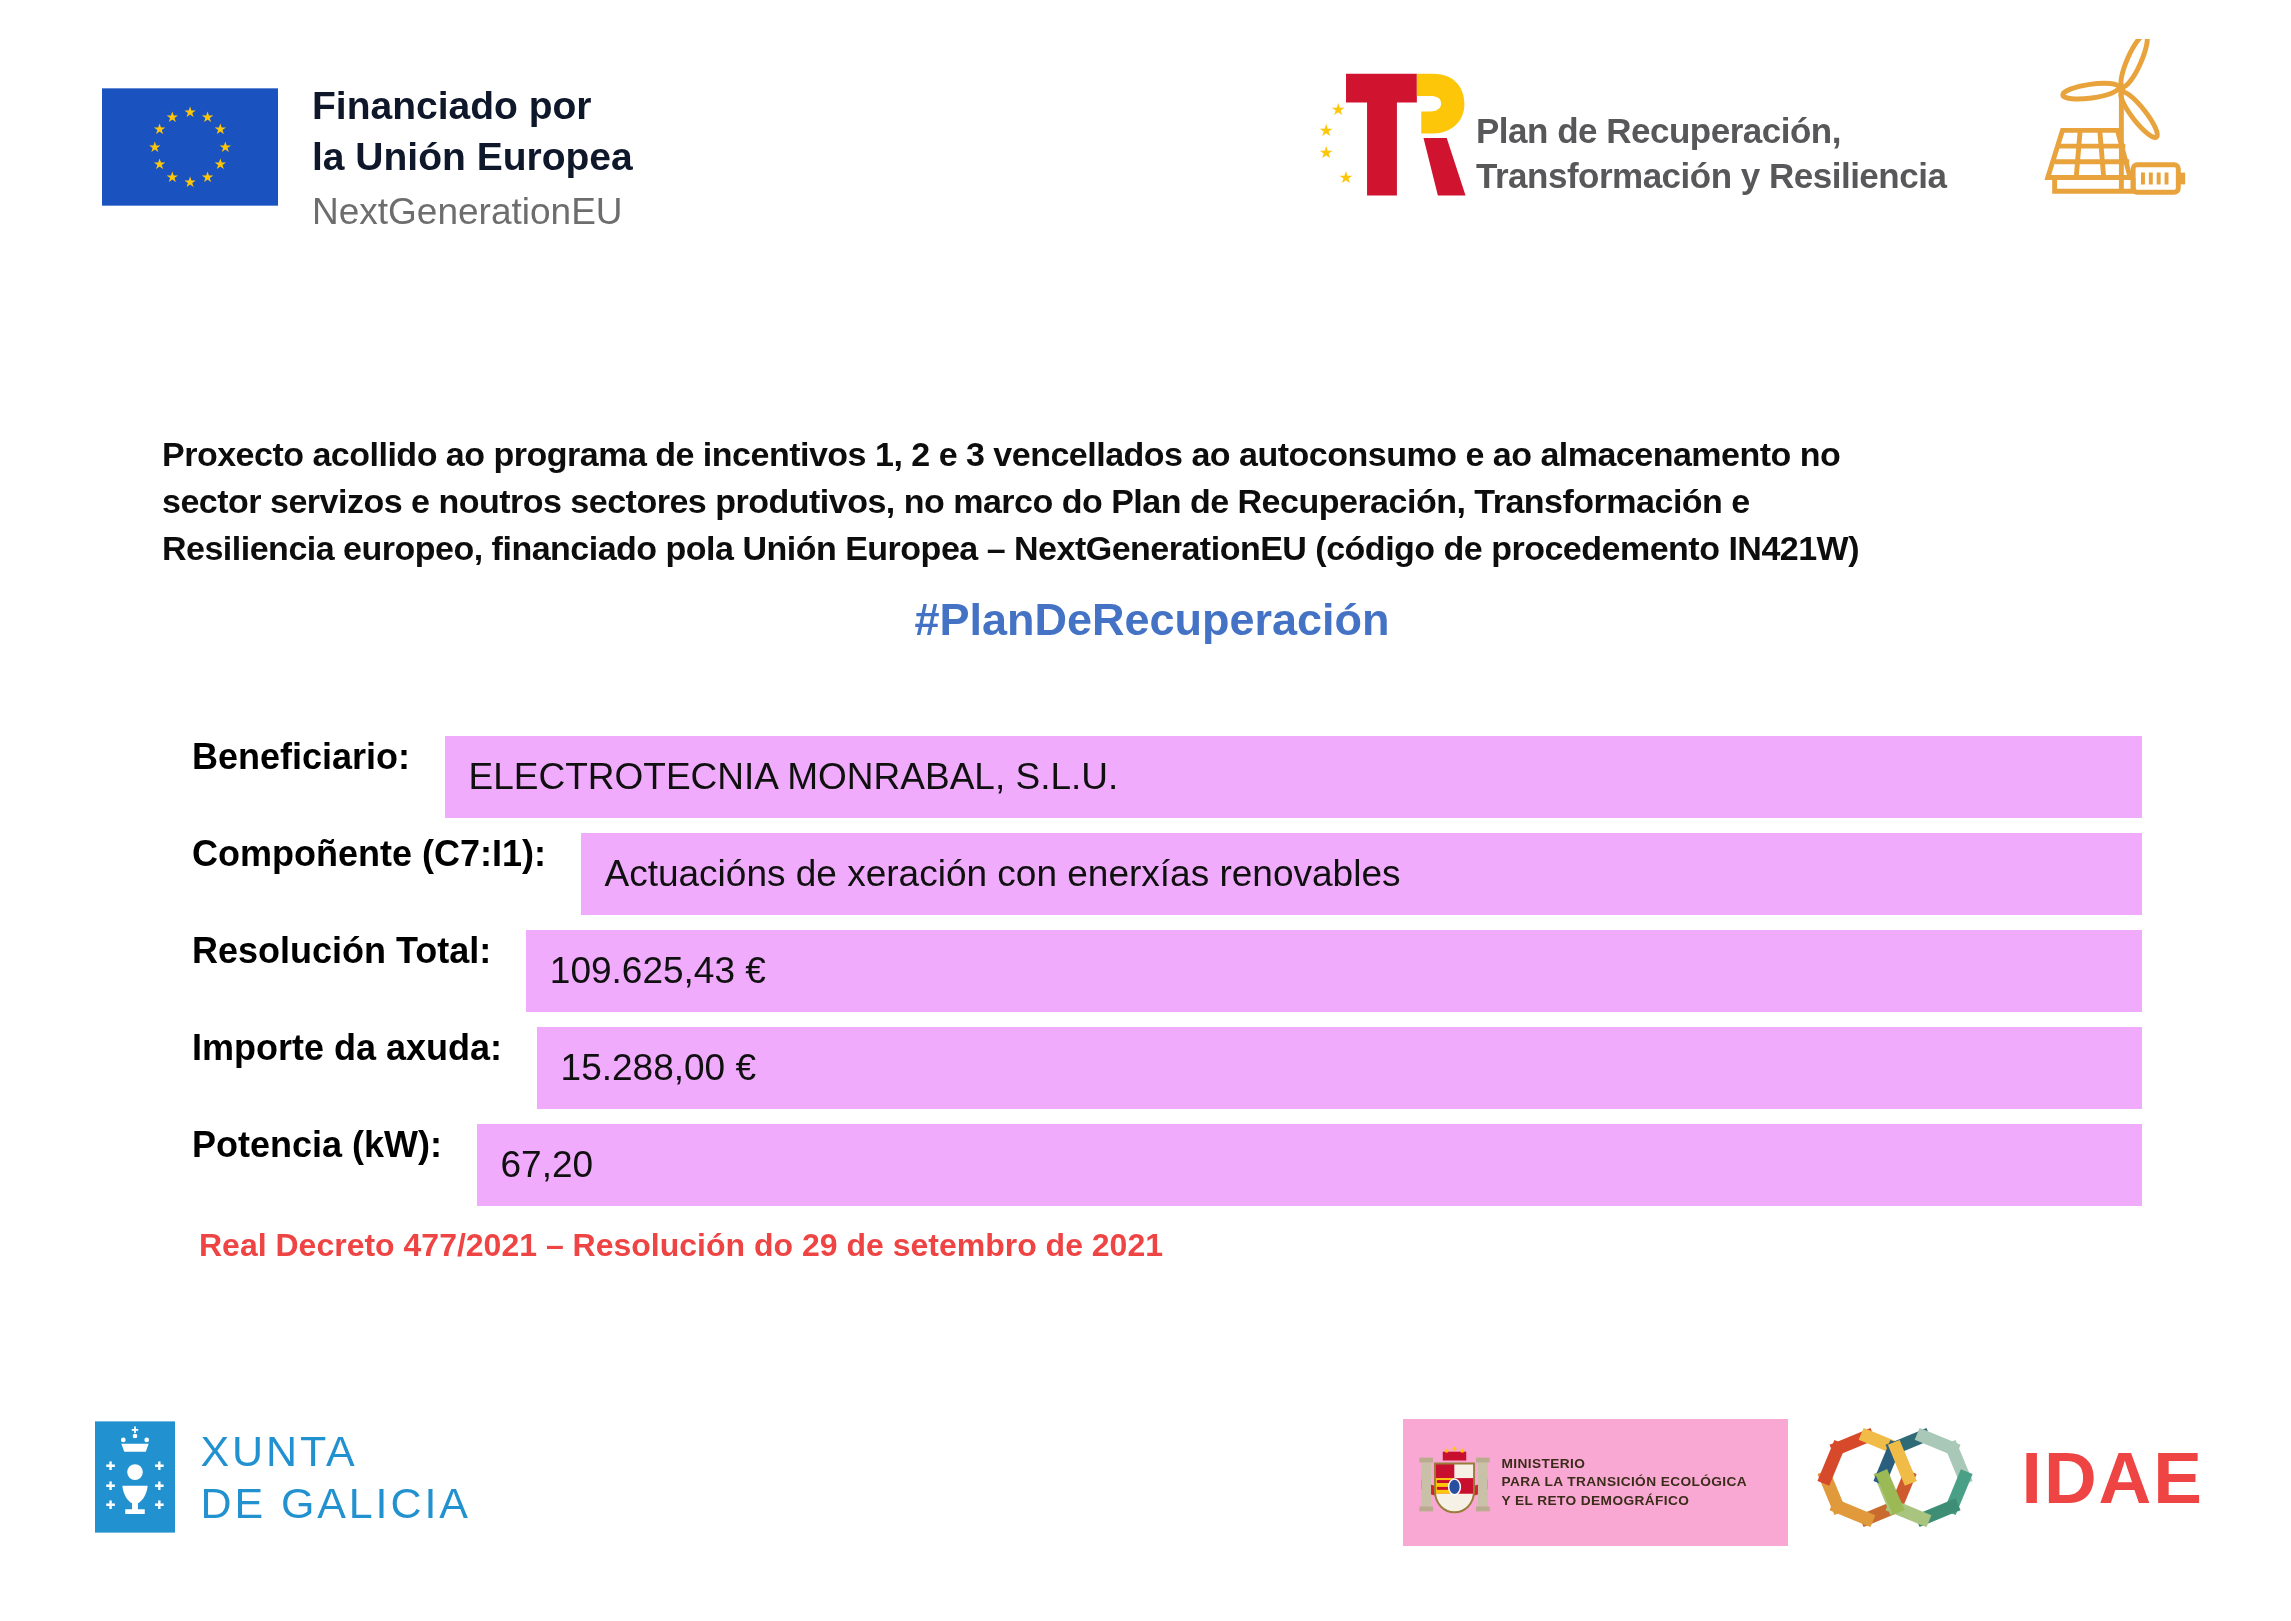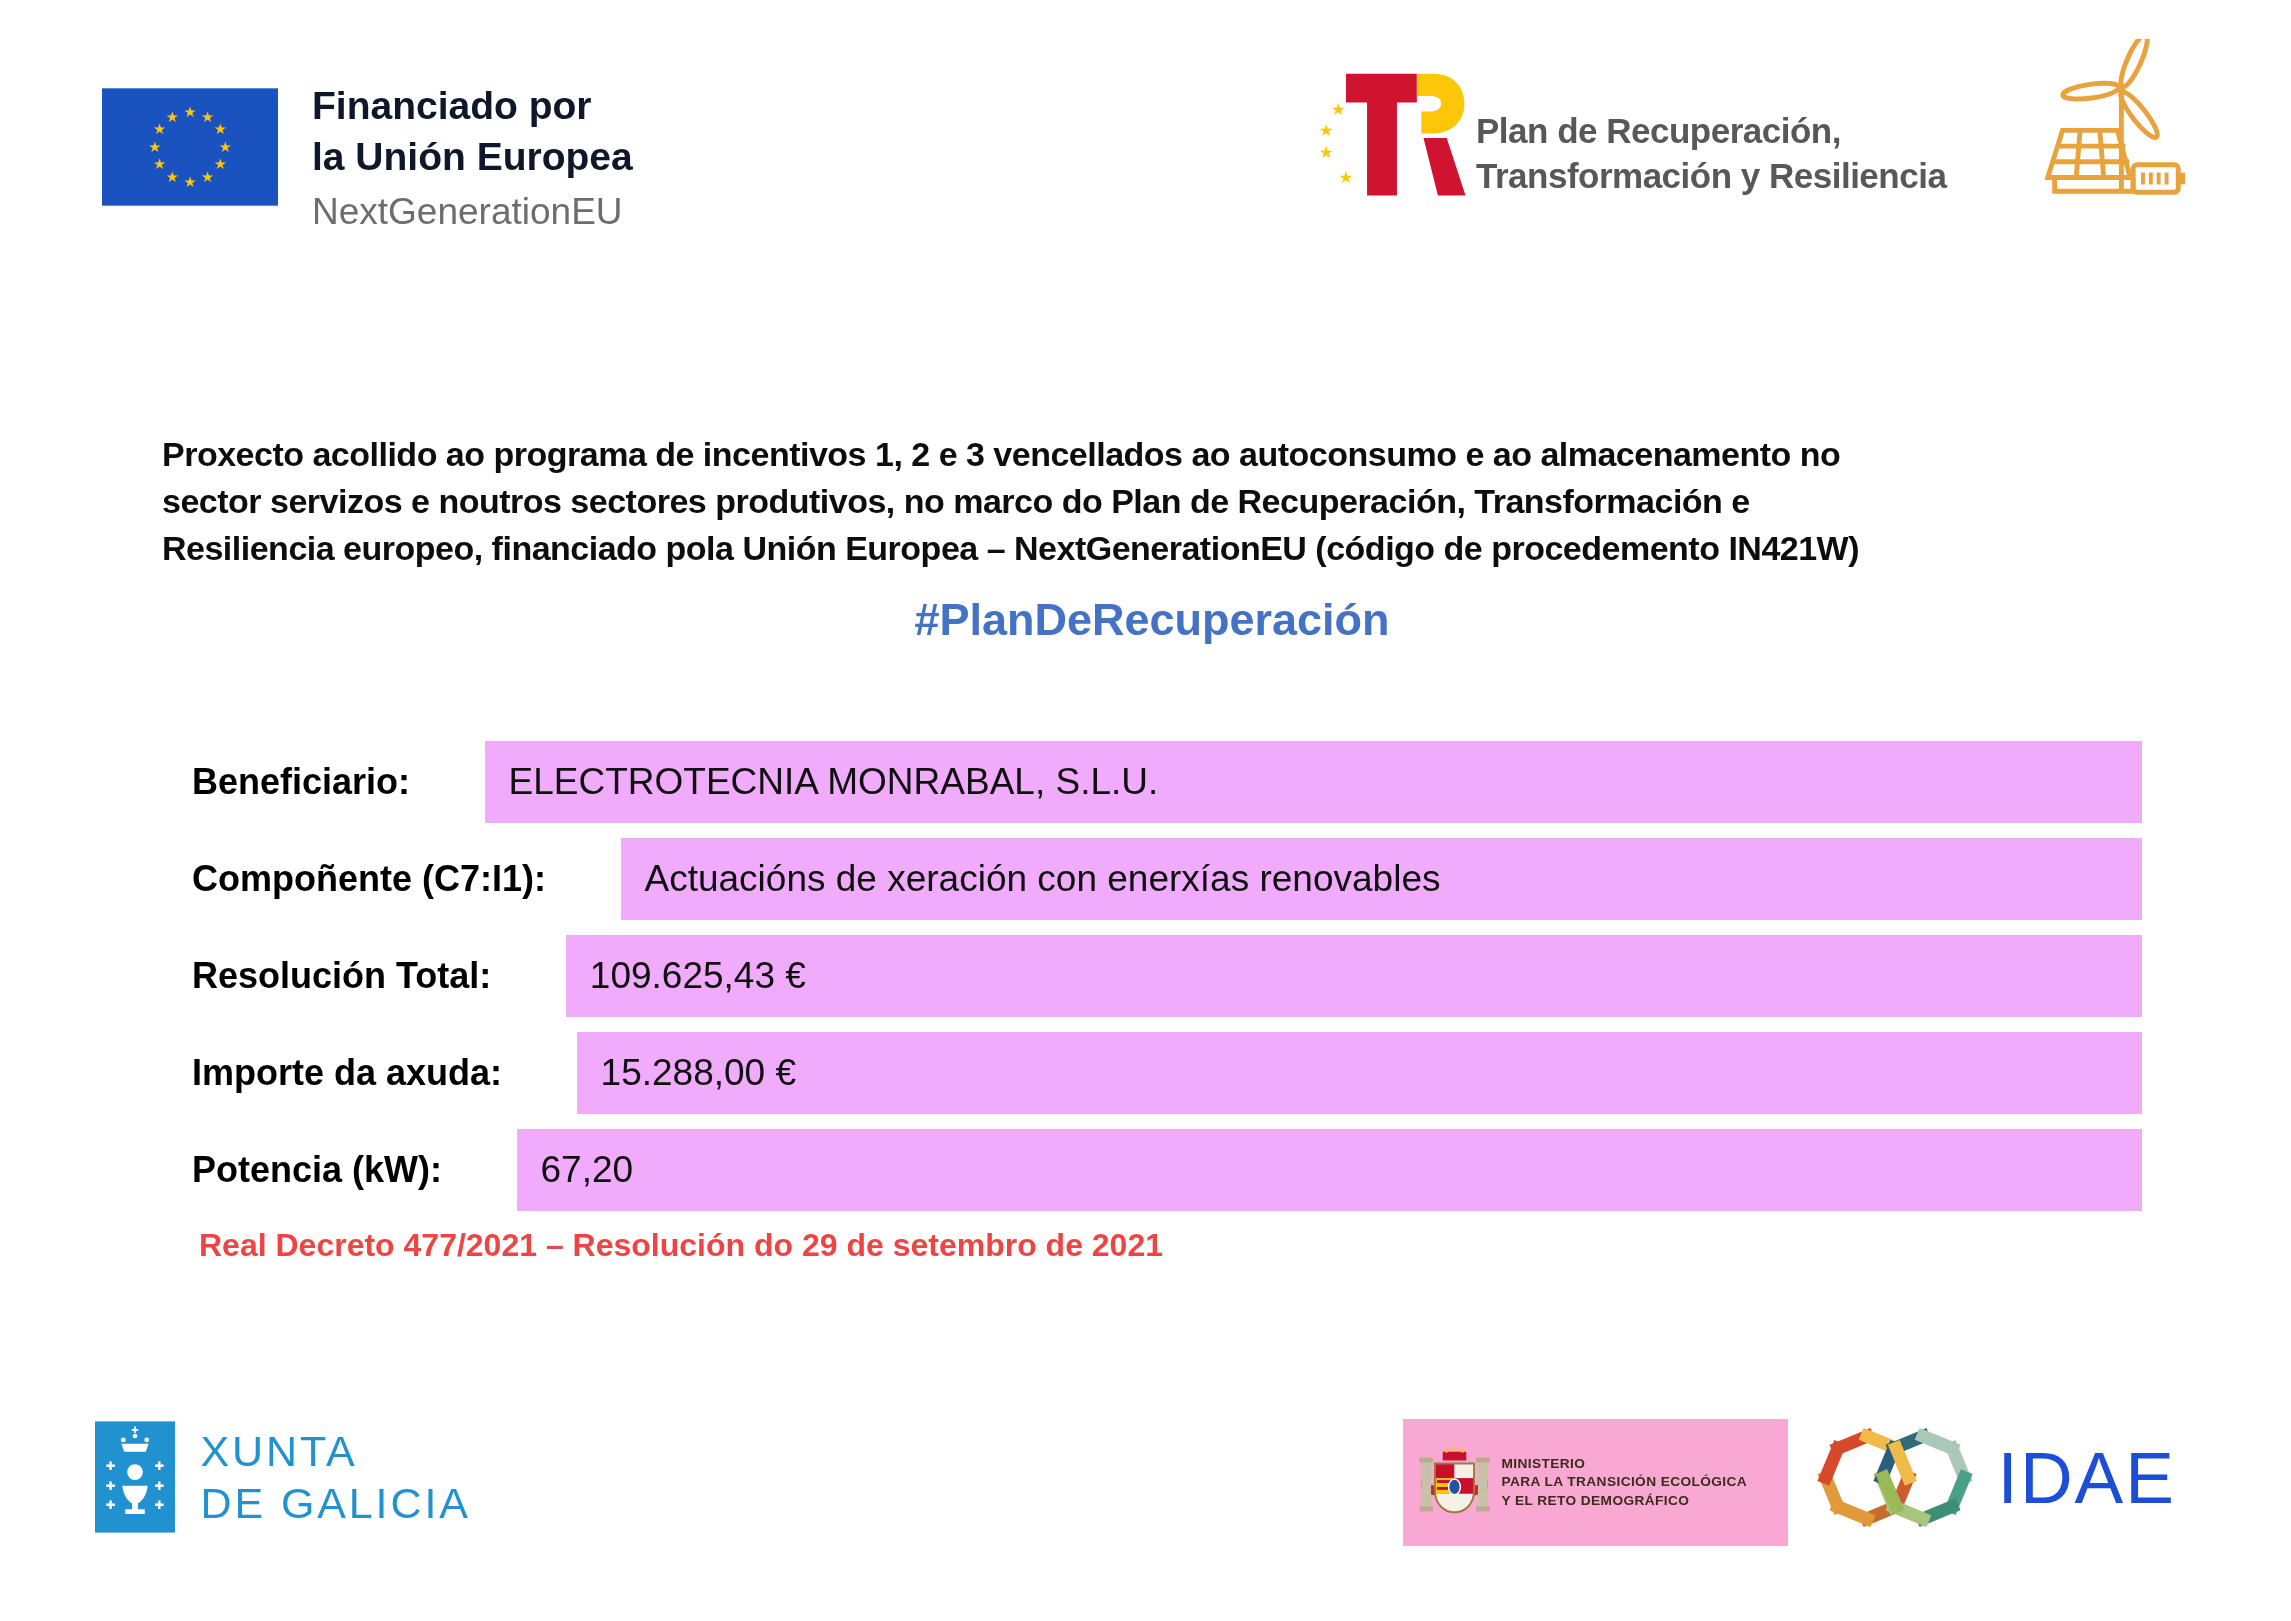--- a/index.html
+++ b/index.html
@@ -26,41 +26,41 @@
               transform:scaleX(0.95);transform-origin:left center;}
 
   
   .descr{position:absolute;left:162px;top:431px;width:1980px;}
   .descr-line{font-size:34px;font-weight:bold;color:#0d0d0d;line-height:47px;letter-spacing:-0.5px;white-space:nowrap;}
 
   .hashtag{position:absolute;left:162px;top:594px;width:1980px;text-align:center;
            font-size:45px;font-weight:bold;color:#4472c4;}
 
   
-  .frow{position:absolute;left:192px;right:150px;height:92px;display:flex;align-items:center;gap:40px;}
+  .frow{position:absolute;left:192px;right:150px;height:92px;display:flex;}
   .frow-label{font-size:36px;font-weight:bold;color:#000;padding-right:35px;white-space:nowrap;}
   .frow-value{flex:1;height:82px;background:#f0abfc;display:flex;align-items:center;
               padding-left:23.5px;font-size:37px;color:#101010;white-space:nowrap;}
   .r1{top:736px;} .r2{top:833px;} .r3{top:930px;} .r4{top:1027px;} .r5{top:1124px;}
 
   .legal{position:absolute;left:199px;top:1227px;font-size:32px;font-weight:bold;color:#ef4444;white-space:nowrap;}
 
   
   .xunta{position:absolute;left:95px;top:1421px;display:flex;align-items:center;gap:25.5px;}
   .xunta-emblem{width:80px;height:112px;}
   .xunta-line{font-size:43px;color:#2191cf;line-height:52px;letter-spacing:2.9px;white-space:nowrap;}
 
   .ministerio{position:absolute;left:1403px;top:1419px;width:385px;height:127px;background:#f9a8d4;
               display:flex;align-items:center;padding-left:15.7px;box-sizing:border-box;gap:11.8px;}
   .arms{width:71px;height:90px;flex:0 0 auto;}
   .min-line{font-size:13.7px;font-weight:bold;color:#3a2c18;line-height:18.6px;letter-spacing:0.4px;white-space:nowrap;}
 
   .idae{position:absolute;left:1813px;top:1414px;display:flex;align-items:center;gap:17.6px;}
   .idae-rings{width:167px;height:127px;}
-  .idae-text{font-size:73px;font-weight:normal;color:#1d4ed8;letter-spacing:2px;}
+  .idae-text{font-size:73px;font-weight:bold;color:#ef4444;letter-spacing:2px;margin-left:24px;}
 </style>
 </head>
 <body>
 
 <div class="page">
 
   <svg class="eu-flag" viewBox="0 0 180 120">
     <rect width="180" height="120" fill="#1a52c0"></rect>
     <g fill="#fdc608" font-size="15" text-anchor="middle" font-family="DejaVu Sans, sans-serif">
       <text x="90" y="29">★</text>

